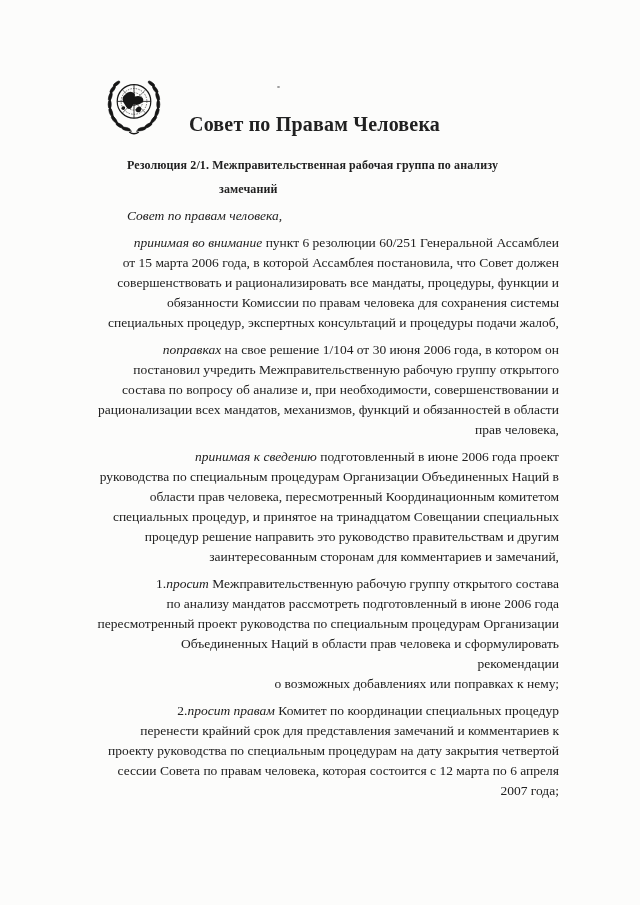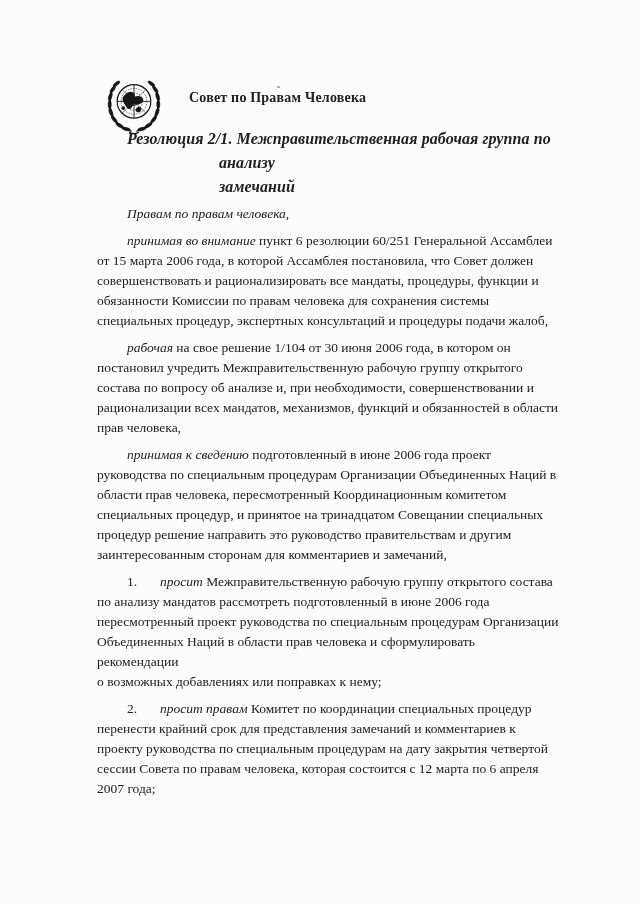--- a/index.html
+++ b/index.html
@@ -24,49 +24,49 @@
     width:72px;height:68px;
   }
   .speck{
     position:absolute;left:277px;top:86px;
     width:3px;height:2px;background:#9a9a9a;border-radius:50%;
   }
   .column{
     position:absolute;left:97px;top:0;width:462px;
   }
   .org-title{
-    margin:88px 0 0 92px;
+    margin:114px 0 0 92px;
     font-weight:bold;
-    font-size:14px;
+    font-size:20px;
     line-height:20px;
     letter-spacing:0.2px;
     white-space:nowrap;
   }
   .res-heading{
     margin-top:19px;
     font-weight:bold;
-    font-size:16px;
+    font-size:12px;
     line-height:24px;
     padding-left:122px;
     text-indent:-92px;
     letter-spacing:0.1px;
-    font-style:italic;
   }
   .salutation{
     margin-top:5px;
     margin-left:30px;
     font-style:italic;
     font-size:13.5px;
     line-height:20px;
   }
   .para{
     margin-top:7px;
     font-size:13.5px;
     line-height:20px;
     text-indent:30px;
+    text-align:right;
   }
   .para .num{
     display:inline-block;
     width:33px;
     text-indent:0;
     font-style:normal;
   }
   .para .lead{
     font-style:italic;
   }
@@ -113,24 +113,24 @@
   </div>
 
   <div class="speck"></div>
 
   <div class="column">
 
     <div class="org-title">Совет по Правам Человека</div>
 
     <div class="res-heading"><span>Резолюция 2/1. Межправительственная рабочая группа по анализу</span><br><span>замечаний</span></div>
 
-    <div class="salutation">Правам по правам человека,</div>
+    <div class="salutation">Совет по правам человека,</div>
 
     <div id="body-paragraphs">
         <div class="para"><span class="lead">принимая во внимание</span> пункт 6 резолюции 60/251 Генеральной Ассамблеи<br>от 15 марта 2006 года, в которой Ассамблея постановила, что Совет должен<br>совершенствовать и рационализировать все мандаты, процедуры, функции и<br>обязанности Комиссии по правам человека для сохранения системы<br>специальных процедур, экспертных консультаций и процедуры подачи жалоб,</div>
-        <div class="para"><span class="lead">рабочая</span> на свое решение 1/104 от 30 июня 2006 года, в котором он<br>постановил учредить Межправительственную рабочую группу открытого<br>состава по вопросу об анализе и, при необходимости, совершенствовании и<br>рационализации всех мандатов, механизмов, функций и обязанностей в области<br>прав человека,</div>
+        <div class="para"><span class="lead">поправках</span> на свое решение 1/104 от 30 июня 2006 года, в котором он<br>постановил учредить Межправительственную рабочую группу открытого<br>состава по вопросу об анализе и, при необходимости, совершенствовании и<br>рационализации всех мандатов, механизмов, функций и обязанностей в области<br>прав человека,</div>
         <div class="para"><span class="lead">принимая к сведению</span> подготовленный в июне 2006 года проект<br>руководства по специальным процедурам Организации Объединенных Наций в<br>области прав человека, пересмотренный Координационным комитетом<br>специальных процедур, и принятое на тринадцатом Совещании специальных<br>процедур решение направить это руководство правительствам и другим<br>заинтересованным сторонам для комментариев и замечаний,</div>
         <div class="para"><span class="num">1.</span><span class="lead">просит</span> Межправительственную рабочую группу открытого состава<br>по анализу мандатов рассмотреть подготовленный в июне 2006 года<br>пересмотренный проект руководства по специальным процедурам Организации<br>Объединенных Наций в области прав человека и сформулировать рекомендации<br>о возможных добавлениях или поправках к нему;</div>
         <div class="para"><span class="num">2.</span><span class="lead">просит правам</span> Комитет по координации специальных процедур<br>перенести крайний срок для представления замечаний и комментариев к<br>проекту руководства по специальным процедурам на дату закрытия четвертой<br>сессии Совета по правам человека, которая состоится с 12 марта по 6 апреля<br>2007 года;</div>
       </div>
 
   </div>
 </div>
 
 </body></html>

